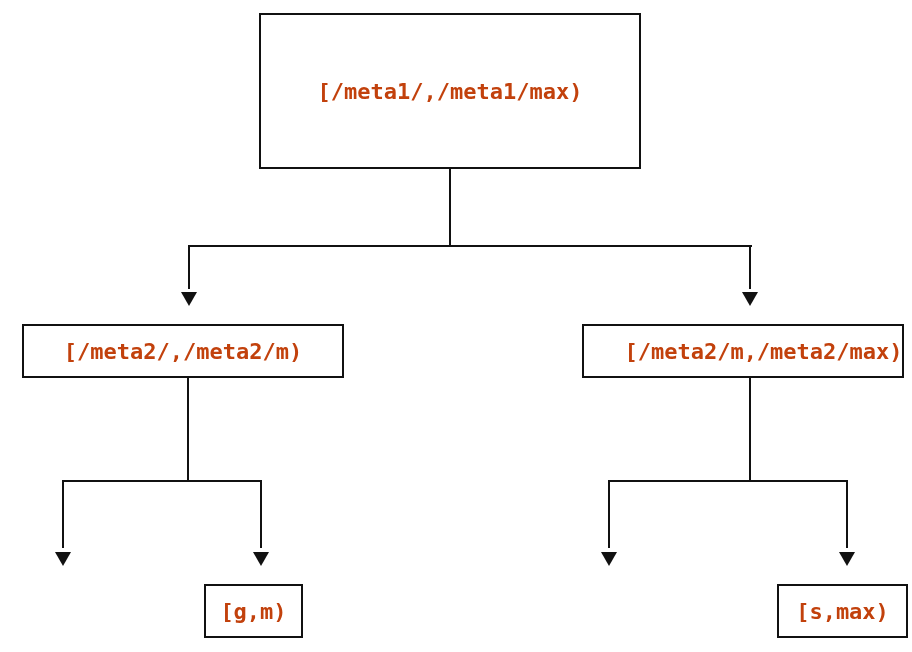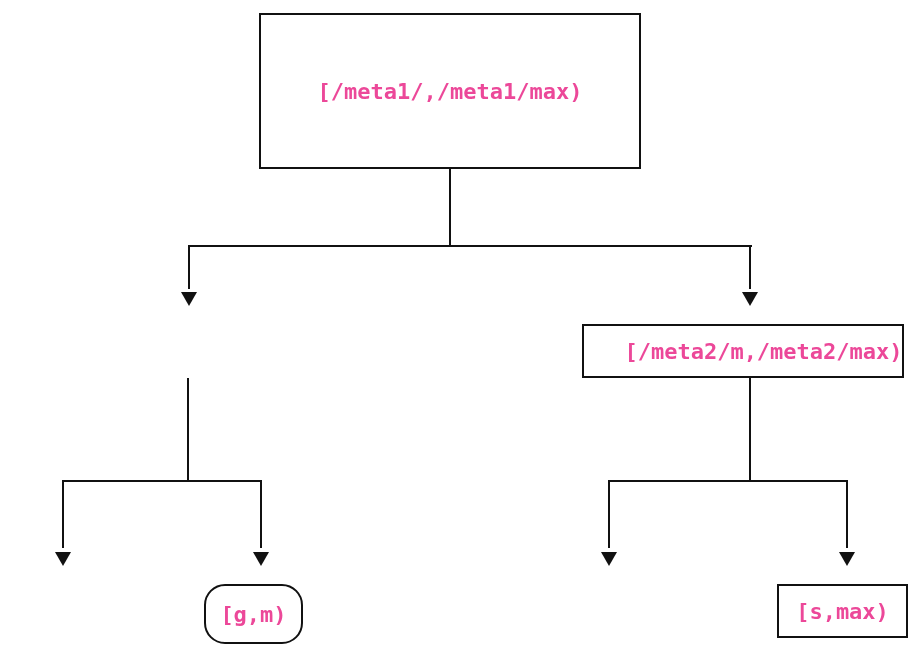--- a/index.html
+++ b/index.html
@@ -9,21 +9,21 @@
     height: 652px;
     background: #ffffff;
     overflow: hidden;
     font-family: "DejaVu Sans Mono", "Liberation Mono", monospace;
   }
   .node {
     position: absolute;
     box-sizing: border-box;
     border: 2px solid #111111;
     background: #ffffff;
-    color: #ec4899;
+    color: #c2410c;
     display: flex;
     align-items: center;
     justify-content: center;
     font-size: 22px;
     font-weight: bold;
     white-space: nowrap;
   }
   .line { position: absolute; background: #111111; }
   .arrowhead {
     position: absolute;
@@ -31,21 +31,21 @@
     border-left: 8px solid transparent;
     border-right: 8px solid transparent;
     border-top: 14px solid #111111;
   }
 
   
   .n-root    { left: 259px; top: 13px;  width: 382px; height: 156px; }
   .n-l2a     { left: 22px;  top: 324px; width: 322px; height: 54px; }
   .n-l2b     { left: 582px; top: 324px; width: 322px; height: 54px; padding-left: 41px; }
   .n-leaf1   { left: 7px;   top: 584px; width: 102px; height: 54px; }
-  .n-leaf2   { left: 204px; top: 584px; width: 99px;  height: 60px; border-radius: 21px; }
+  .n-leaf2   { left: 204px; top: 584px; width: 99px;  height: 54px; }
   .n-leaf3   { left: 555px; top: 584px; width: 98px;  height: 54px; }
   .n-leaf4   { left: 777px; top: 584px; width: 131px; height: 54px; }
 
   
   .e-root-stem { left: 449px; top: 169px; width: 2px;   height: 77px; }
   .e-l1-h      { left: 188px; top: 245px; width: 564px; height: 2px; }
   .e-l1-dropl  { left: 188px; top: 245px; width: 2px;   height: 44px; }
   .e-l1-dropr  { left: 749px; top: 245px; width: 2px;   height: 44px; }
   .a-l1-l      { left: 181px; top: 292px; }
   .a-l1-r      { left: 742px; top: 292px; }
@@ -65,20 +65,21 @@
   .e-l2b-dropb { left: 846px; top: 480px; width: 2px;   height: 68px; }
   .a-l2b-a     { left: 601px; top: 552px; }
   .a-l2b-b     { left: 839px; top: 552px; }
 </style>
 </head>
 <body>
 
 <div class="canvas">
 
   <div class="node n-root">[/meta1/,/meta1/max)</div>
+  <div class="node n-l2a">[/meta2/,/meta2/m)</div>
   <div class="node n-l2b">[/meta2/m,/meta2/max)</div>
   <div class="node n-leaf2">[g,m)</div>
   <div class="node n-leaf4">[s,max)</div>
 
   <div class="line e-root-stem"></div>
   <div class="line e-l1-h"></div>
   <div class="line e-l1-dropl"></div>
   <div class="line e-l1-dropr"></div>
   <div class="arrowhead a-l1-l"></div>
   <div class="arrowhead a-l1-r"></div>

